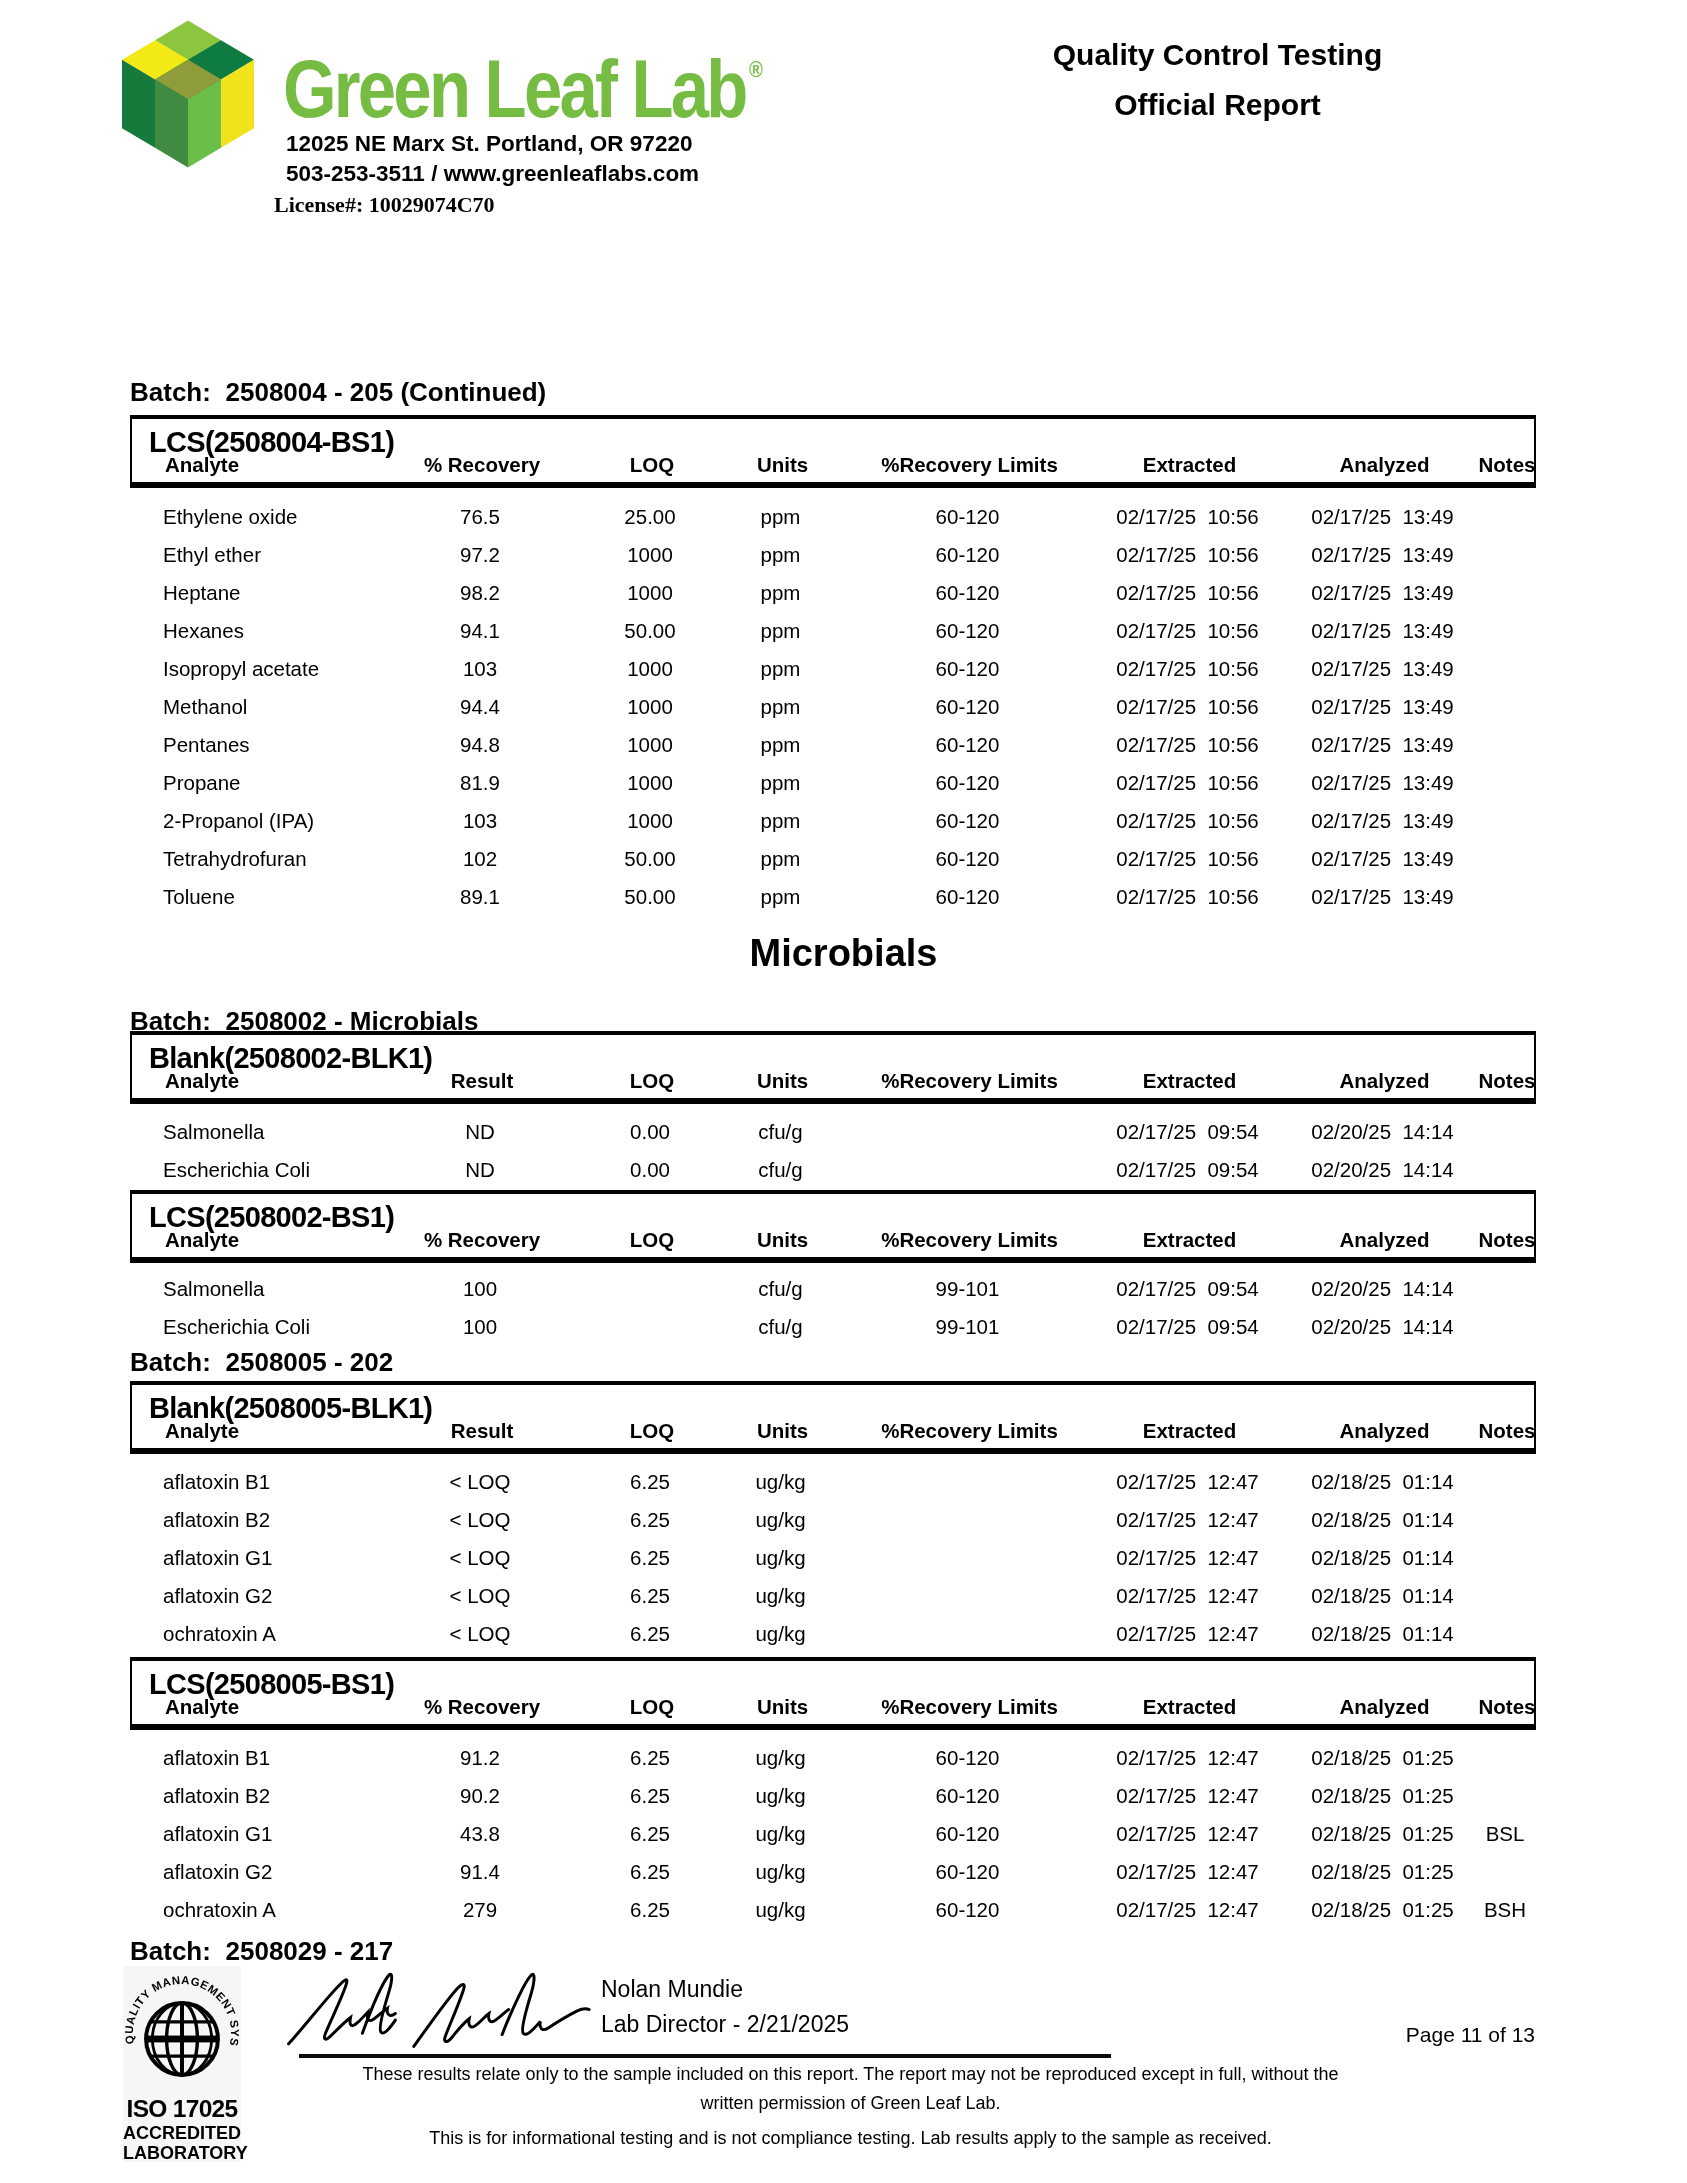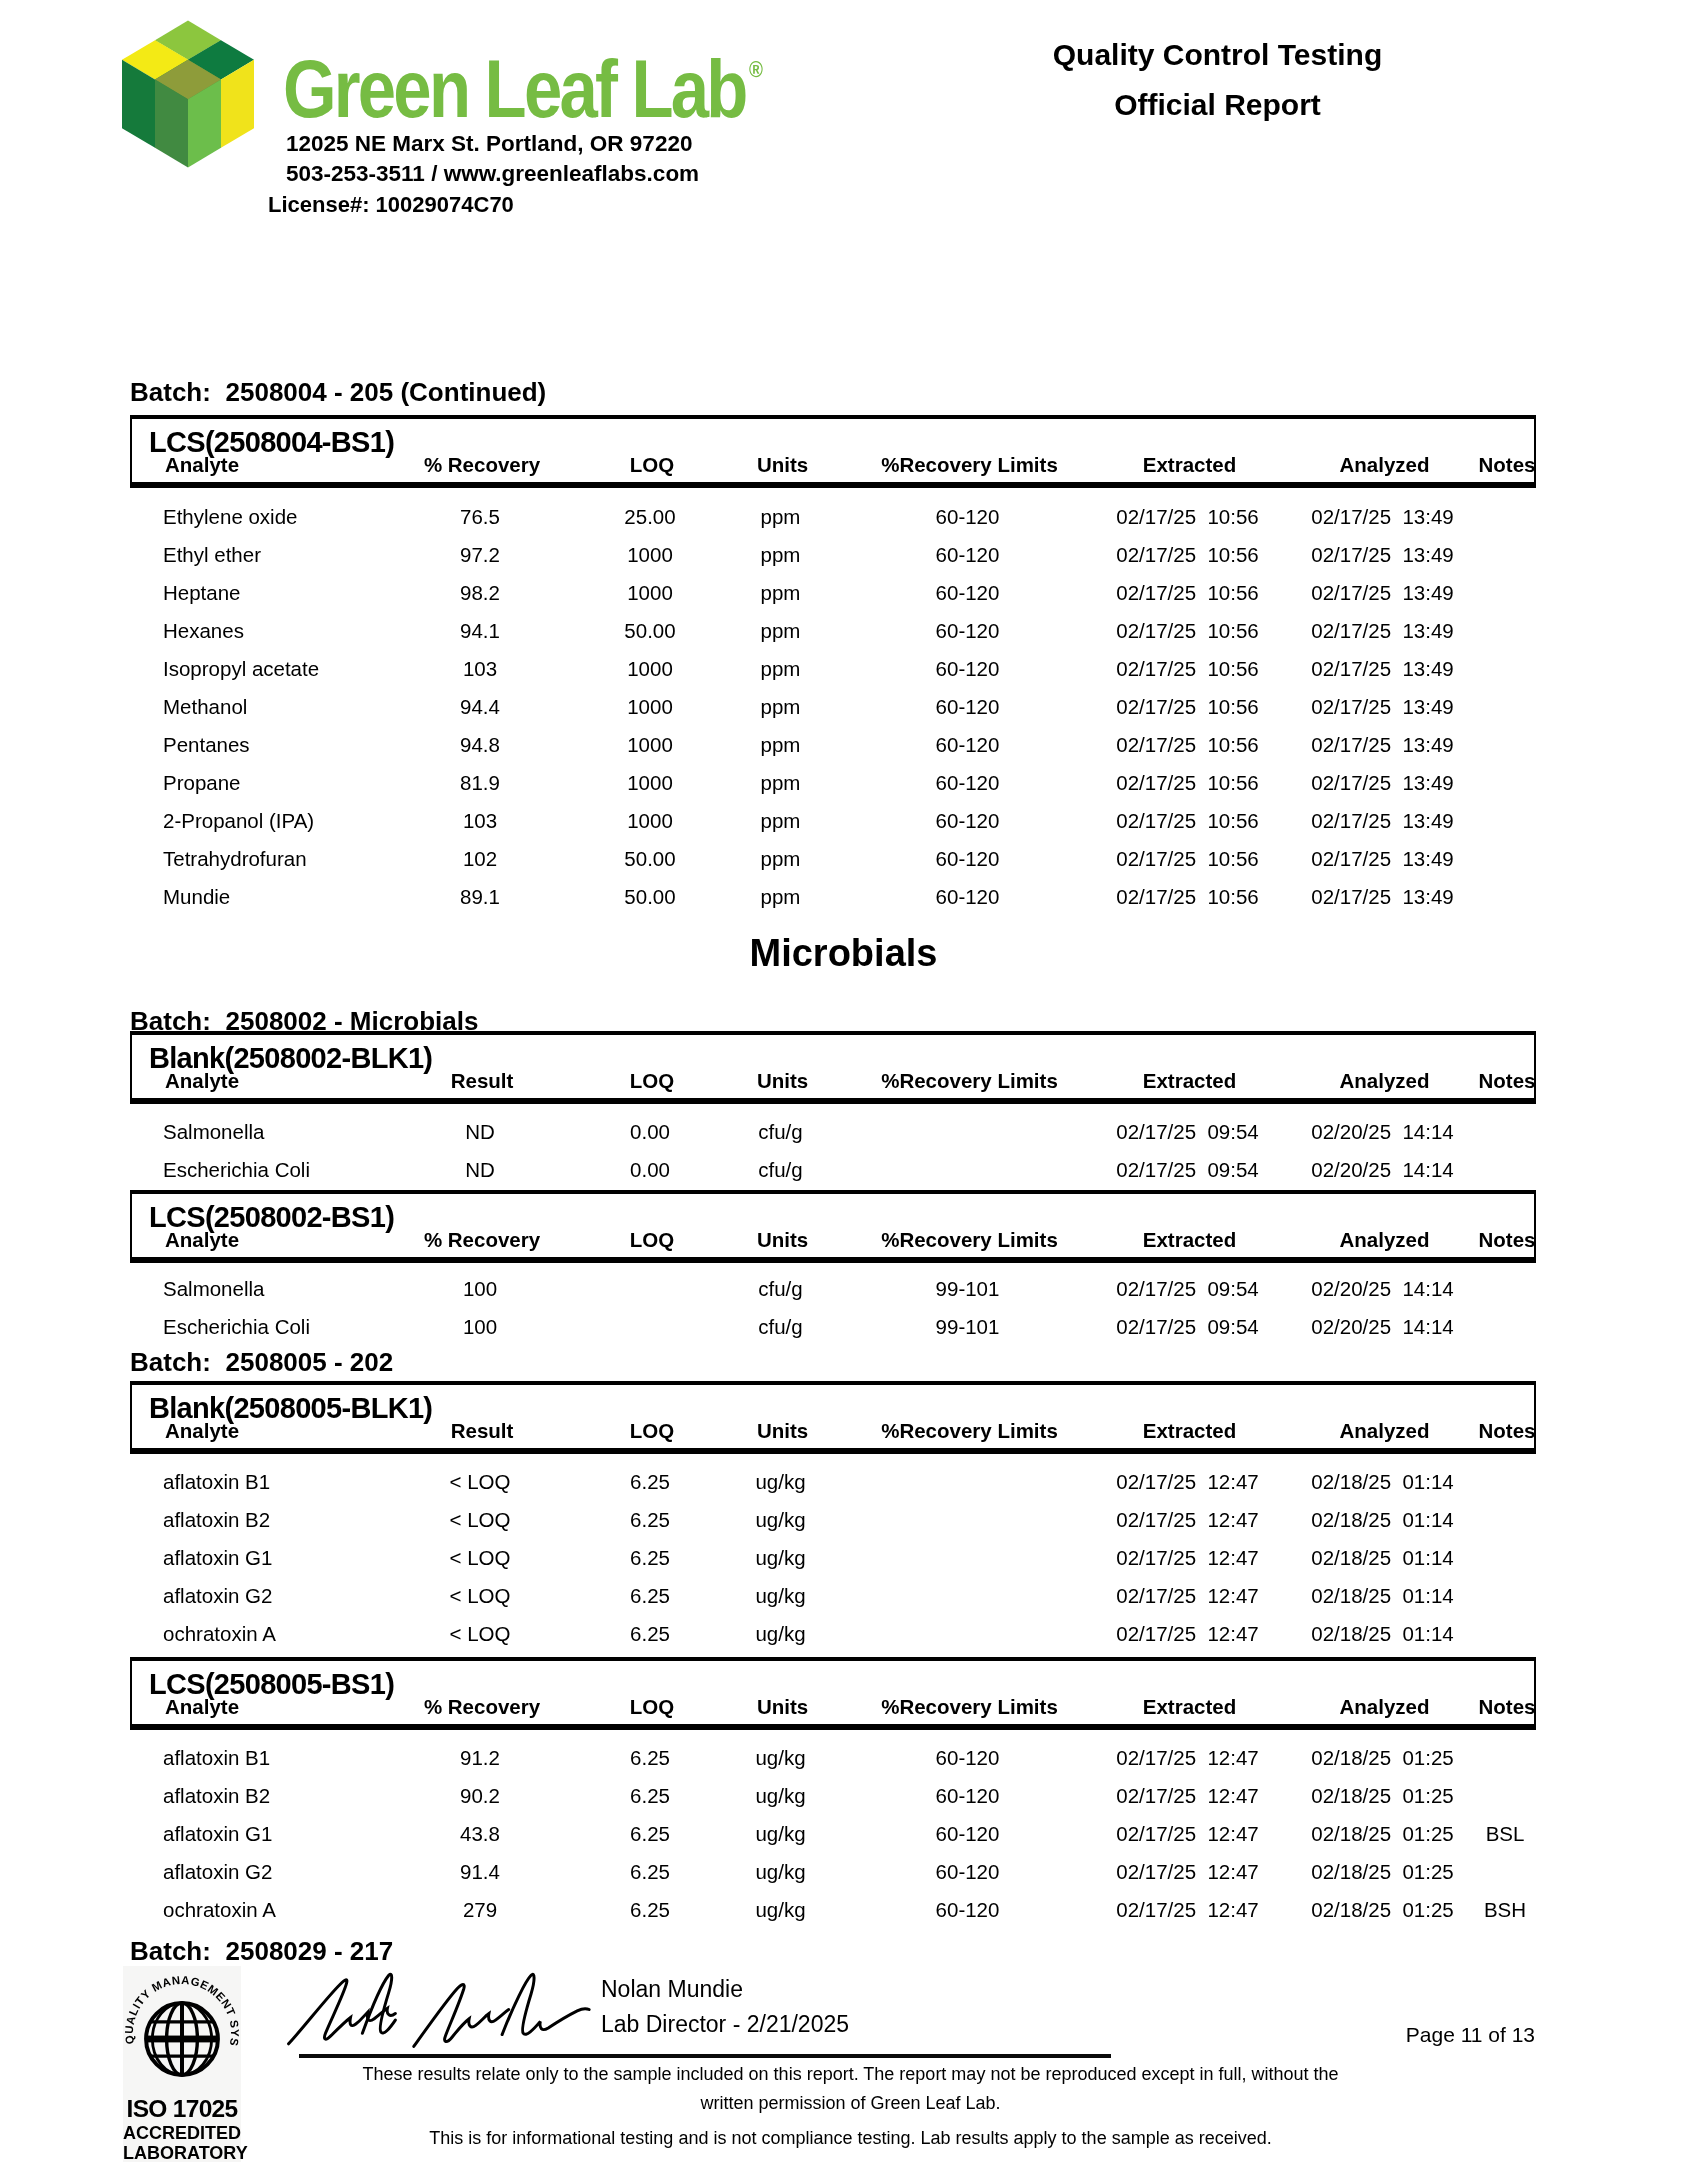--- a/index.html
+++ b/index.html
@@ -7,22 +7,22 @@
         font-family:"Liberation Sans",sans-serif;color:#000;overflow:hidden;}
 
   
   .logo-svg{position:absolute;left:122px;top:20px;width:132px;height:148px;}
   .brand{position:absolute;left:283px;top:48px;font-size:82px;font-weight:bold;
          color:#76BC43;letter-spacing:-3.3px;line-height:1;white-space:nowrap;
          transform:scaleX(0.84);transform-origin:left top;}
   .brand sup{font-size:22.5px;letter-spacing:0;vertical-align:40px;margin-left:4px;}
   .addr{position:absolute;left:286px;font-size:22.5px;font-weight:bold;white-space:nowrap;}
   .addr1{top:131px;} .addr2{top:161px;}
-  .license{position:absolute;left:268px;top:192px;font-size:22px;font-weight:bold;
-           font-family:Liberation Sans, sans-serif;white-space:nowrap;}
+  .license{position:absolute;left:274px;top:192px;font-size:22px;font-weight:bold;
+           font-family:Liberation Serif, serif;white-space:nowrap;}
   .report-title{position:absolute;left:953px;top:30px;width:529px;text-align:center;
                 font-size:30px;font-weight:bold;line-height:50px;}
 
   
   .center-head{position:absolute;left:0;width:1687px;text-align:center;font-weight:bold;}
   .h-qc{top:226px;font-size:38px;}
   .h-solvent{top:295px;font-size:34px;}
 
   
   .batch-heading{position:absolute;left:130px;font-size:26px;font-weight:bold;
@@ -204,21 +204,21 @@
           <div class="cell c0">Tetrahydrofuran</div>
           <div class="cell c1">102</div>
           <div class="cell c2">50.00</div>
           <div class="cell c3">ppm</div>
           <div class="cell c4">60-120</div>
           <div class="cell c5">02/17/25  10:56</div>
           <div class="cell c6">02/17/25  13:49</div>
           <div class="cell c7"></div>
         </div>
         <div class="trow grid">
-          <div class="cell c0">Mundie</div>
+          <div class="cell c0">Toluene</div>
           <div class="cell c1">89.1</div>
           <div class="cell c2">50.00</div>
           <div class="cell c3">ppm</div>
           <div class="cell c4">60-120</div>
           <div class="cell c5">02/17/25  10:56</div>
           <div class="cell c6">02/17/25  13:49</div>
           <div class="cell c7"></div>
         </div>
       </div>
       <div class="section-heading" style="top: 932px;">Microbials</div>

